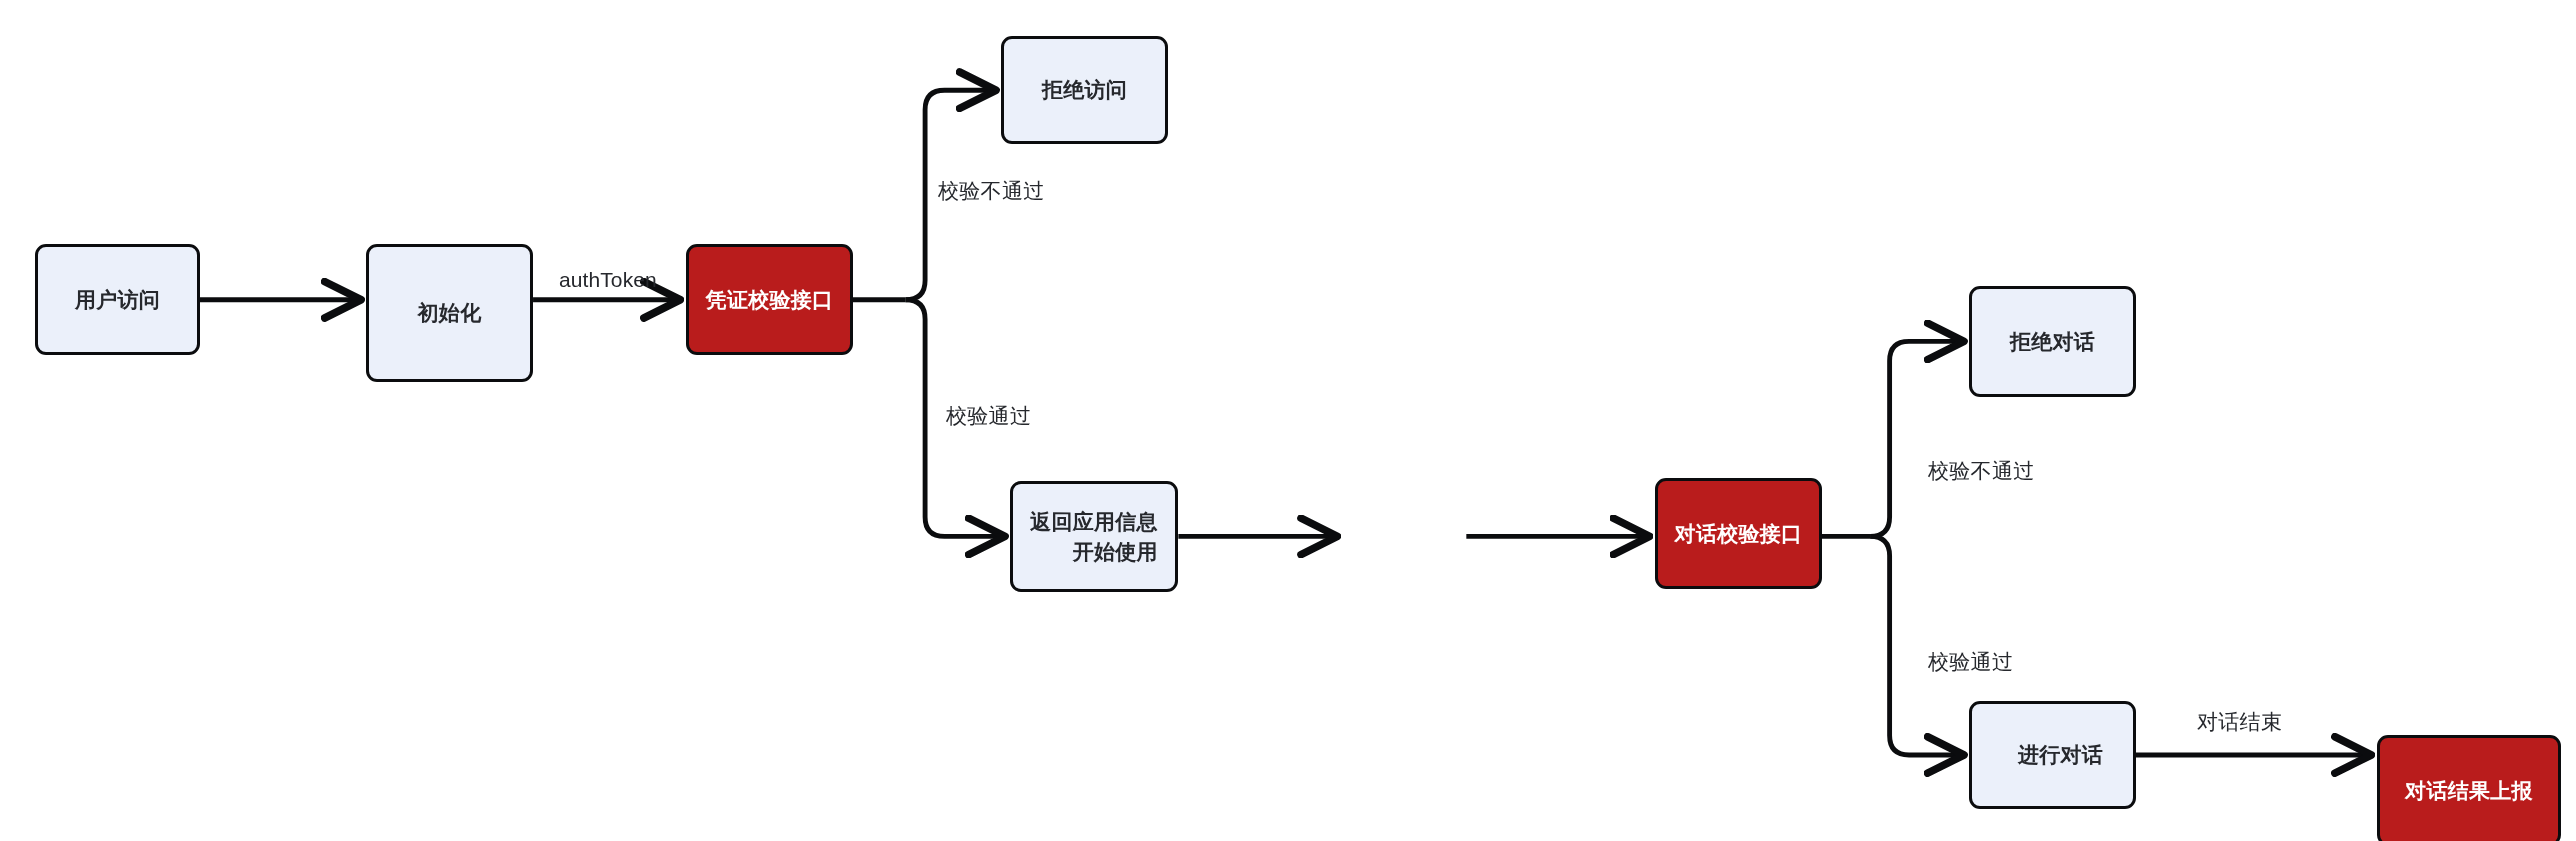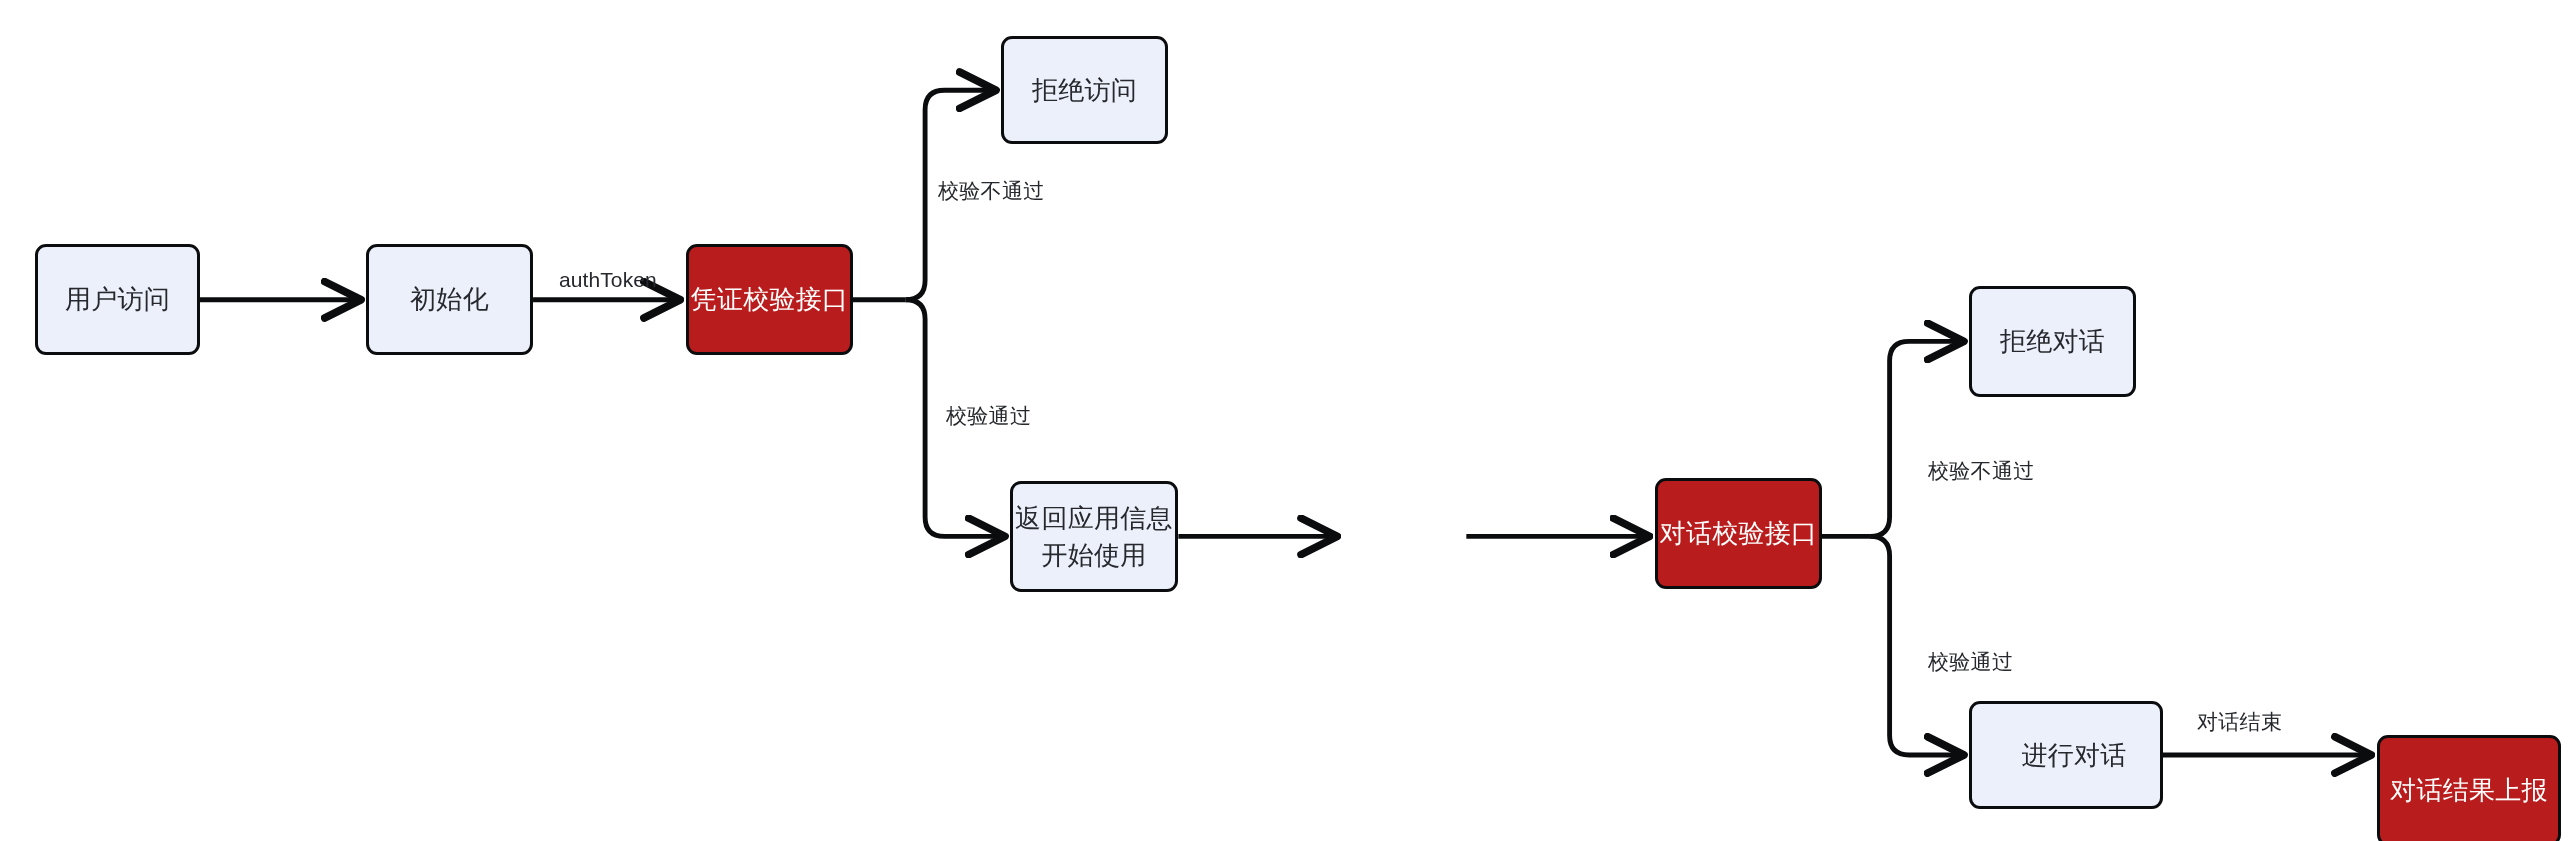--- a/index.html
+++ b/index.html
@@ -40,22 +40,23 @@
     background: #ebf0fa;
     color: #26282d;
   }
   .node.green {
     background: #b91c1c;
     color: #ffffff;
   }
   .node .label {
     display: block;
     white-space: pre-line;
-    font-size: 26px;
-    font-weight: 400;
+    font-size: 21px;
+    font-weight: 700;
+    text-align: right;
   }
   .edge-label {
     position: absolute;
     color: #26282d;
     font-size: 21px;
     line-height: 1.2;
     white-space: nowrap;
     letter-spacing: 0.3px;
   }
   .edge-label.latin {
@@ -97,21 +98,21 @@
       <path d="M 2695 773 Q 2723 773 2723 801 L 2723 1060 Q 2723 1088 2751 1088 L 2825 1088" marker-end="url(#arrow)"></path>
 
       <path d="M 3078 1088 L 3412 1088" marker-end="url(#arrow)"></path>
     </g>
   </svg>
 
   <div class="node light" style="left:35px;  top:244px;  width:165px; height:111px;">
     <span class="label">用户访问</span>
   </div>
 
-  <div class="node light" style="left:366px; top:244px; width:167px; height:111px;">
+  <div class="node light" style="left:366px; top:244px; width:167px; height:138px;">
     <span class="label">初始化</span>
   </div>
 
   <div class="node green" style="left:686px; top:244px; width:167px; height:111px;">
     <span class="label">凭证校验接口</span>
   </div>
 
   <div class="node light" style="left:1001px; top:36px; width:167px; height:108px;">
     <span class="label">拒绝访问</span>
   </div>
@@ -123,21 +124,21 @@
 
 
   <div class="node green" style="left:1655px; top:478px; width:167px; height:111px;">
     <span class="label">对话校验接口</span>
   </div>
 
   <div class="node light" style="left:1969px; top:286px; width:167px; height:111px;">
     <span class="label">拒绝对话</span>
   </div>
 
-  <div class="node light" style="left:1969px; top:701px; width:194px; height:108px;padding-left:16px;">
+  <div class="node light" style="left:1969px; top:701px; width:167px; height:108px;padding-left:16px;">
     <span class="label">进行对话</span>
   </div>
 
   <div class="node green" style="left:2377px; top:735px; width:184px; height:111px;">
     <span class="label">对话结果上报</span>
   </div>
 
   <span class="edge-label latin" style="left:559px; top:267px;text-align:center;">authToken</span>
 
   <span class="edge-label" style="left:938px; top:178px;">校验不通过</span>

